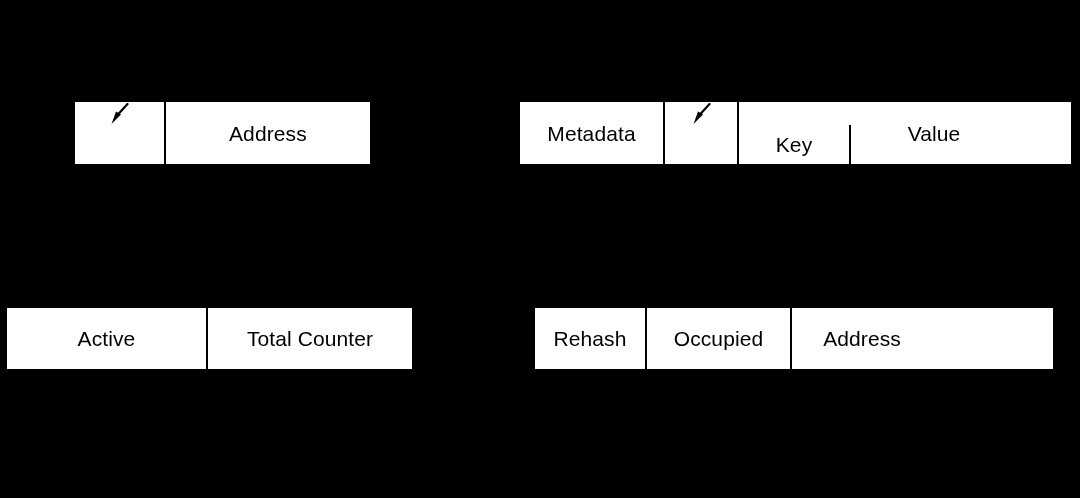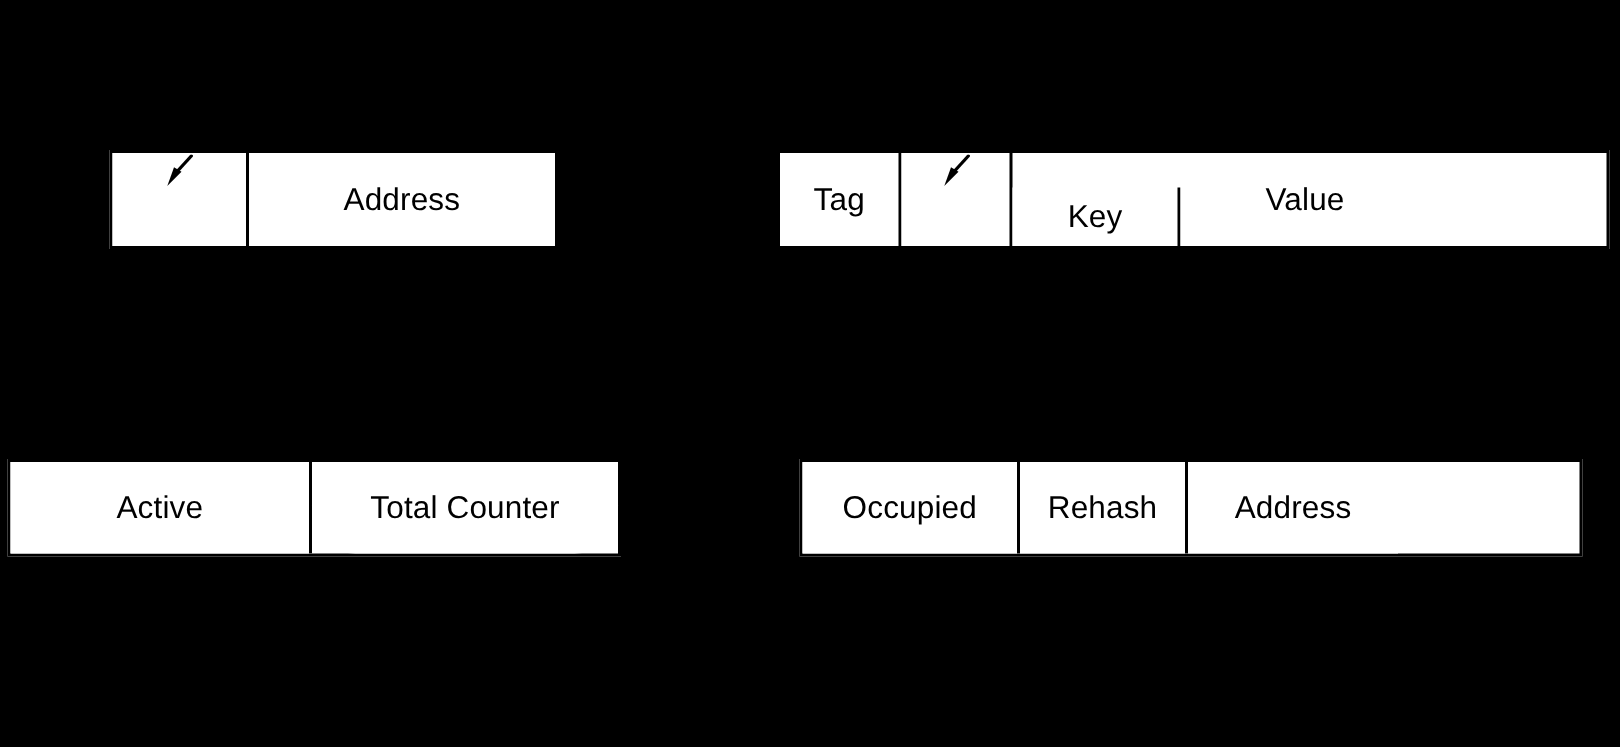--- a/index.html
+++ b/index.html
@@ -87,36 +87,36 @@
       <span></span>
       <svg class="arrow-mark" viewBox="0 0 24 26">
         <path d="M21 1 L10.5 12.5" stroke="#000000" stroke-width="2.2" fill="none" stroke-linecap="round"></path>
         <path d="M5 21 L14.5 11.5 L9.5 8.5 Z" fill="#000000"></path>
       </svg>
     </div>
     <div class="cell c1">Address</div>
   </div>
 
   <div class="row" id="row-bucket-entry">
-    <div class="cell c1">Tag</div>
+    <div class="cell c0">Metadata</div>
     <div class="cell c2 empty">
       <span></span>
       <svg class="arrow-mark" viewBox="0 0 24 26">
         <path d="M21 1 L10.5 12.5" stroke="#000000" stroke-width="2.2" fill="none" stroke-linecap="round"></path>
         <path d="M5 21 L14.5 11.5 L9.5 8.5 Z" fill="#000000"></path>
       </svg>
     </div>
     <div class="cell c3">Key</div>
     <div class="cell c4">Value</div>
   </div>
 
   <div class="row" id="row-counters">
     <div class="cell c0">Active</div>
     <div class="cell c1">Total Counter</div>
   </div>
 
   <div class="row" id="row-table-state">
+    <div class="cell c0">Rehash</div>
     <div class="cell c1">Occupied</div>
-    <div class="cell c0">Rehash</div>
     <div class="cell c3">Address</div>
   </div>
 
 </div>
 
 </body></html>

